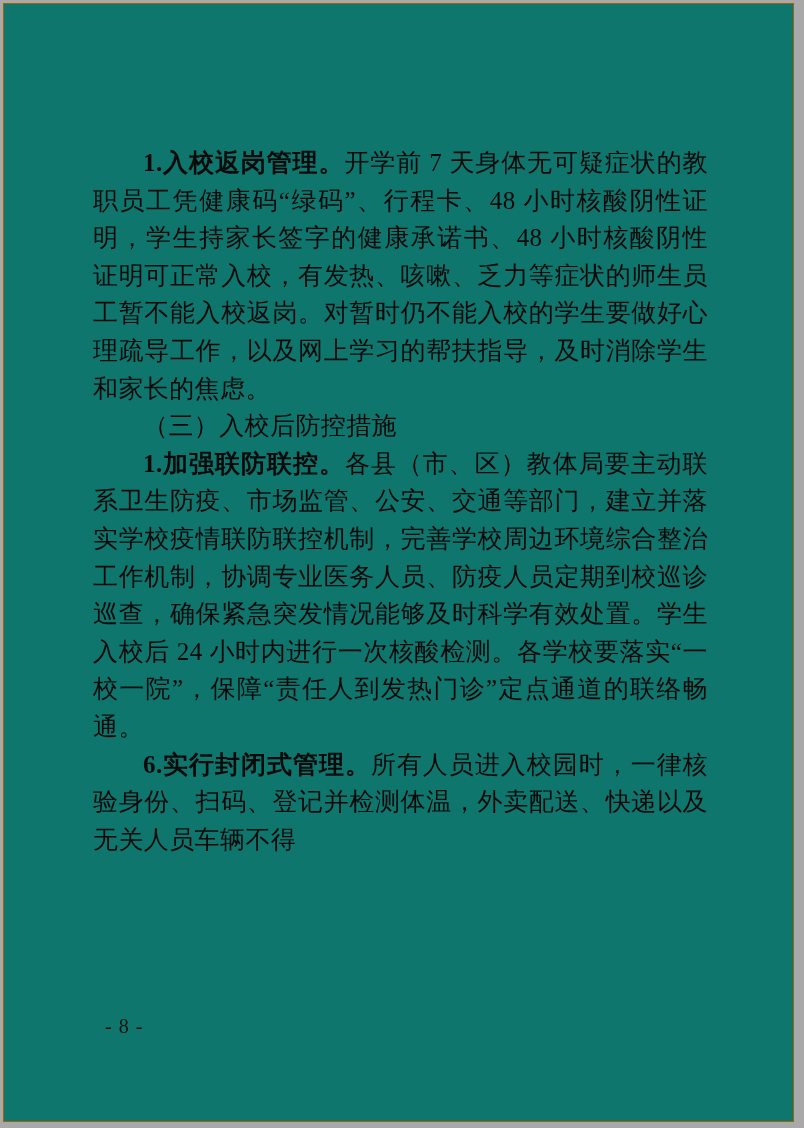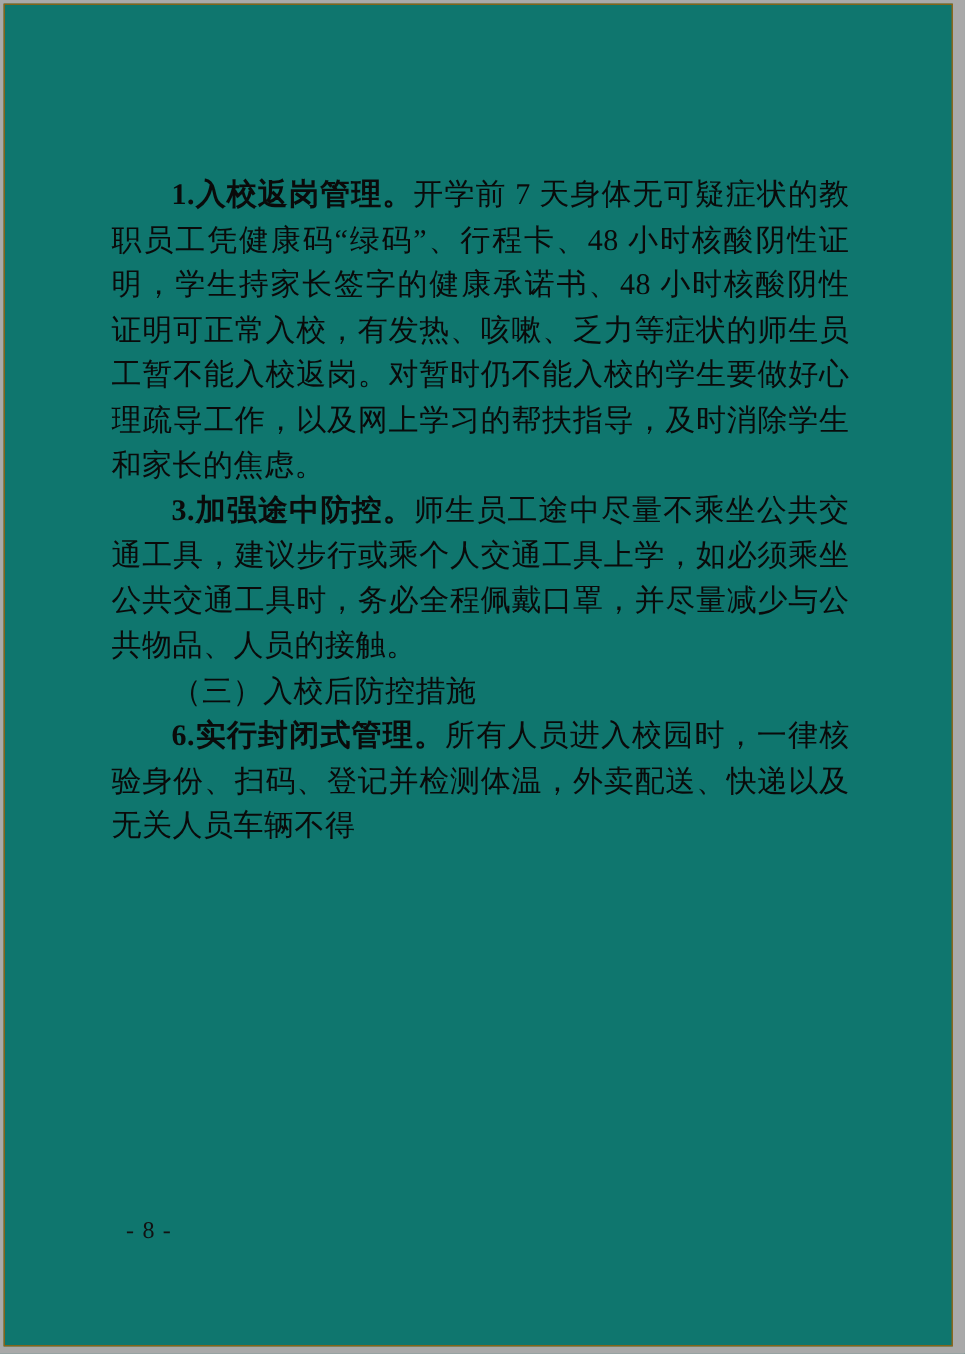--- a/index.html
+++ b/index.html
@@ -59,23 +59,23 @@
 </head>
 <body>
 
 <div class="canvas">
   <div class="page">
     <div class="content">
 
       <p class="para"><span class="lead">1.入校返岗管理。</span><span>开学前 7 天身体无可疑症状的教职员工凭健康码“绿码”、行程卡、48 小时核酸阴性证明，学生持家长签字的健康承诺书、48 小时核酸阴性证明可正常入校，有发热、咳嗽、乏力等症状的师生员工暂不能入校返岗。对暂时仍不能入校的学生要做好心理疏导工作，以及网上学习的帮扶指导，及时消除学生和家长的焦虑。</span></p>
 
 
-      <p class="para"><span class="lead">3.加强途中防控。</span><span>师生员工途中尽量不乘坐公共交通工具，建议步行或乘个人交通工具上学，如必须乘坐公共交通工具时，务必全程佩戴口罩，并尽量减少与公共物品、人员的接触。</span></p>
 
       <p class="para"><span class="lead"></span><span>（三）入校后防控措施</span></p>
 
+      <p class="para"><span class="lead">1.加强联防联控。</span><span>各县（市、区）教体局要主动联系卫生防疫、市场监管、公安、交通等部门，建立并落实学校疫情联防联控机制，完善学校周边环境综合整治工作机制，协调专业医务人员、防疫人员定期到校巡诊巡查，确保紧急突发情况能够及时科学有效处置。学生入校后 24 小时内进行一次核酸检测。各学校要落实“一校一院”，保障“责任人到发热门诊”定点通道的联络畅通。</span></p>
 
       <p class="para"><span class="lead">6.实行封闭式管理。</span><span>所有人员进入校园时，一律核验身份、扫码、登记并检测体温，外卖配送、快递以及无关人员车辆不得</span></p>
 
     </div>
     <div class="page-footer">- 8 -</div>
   </div>
 </div>
 
 </body></html>

